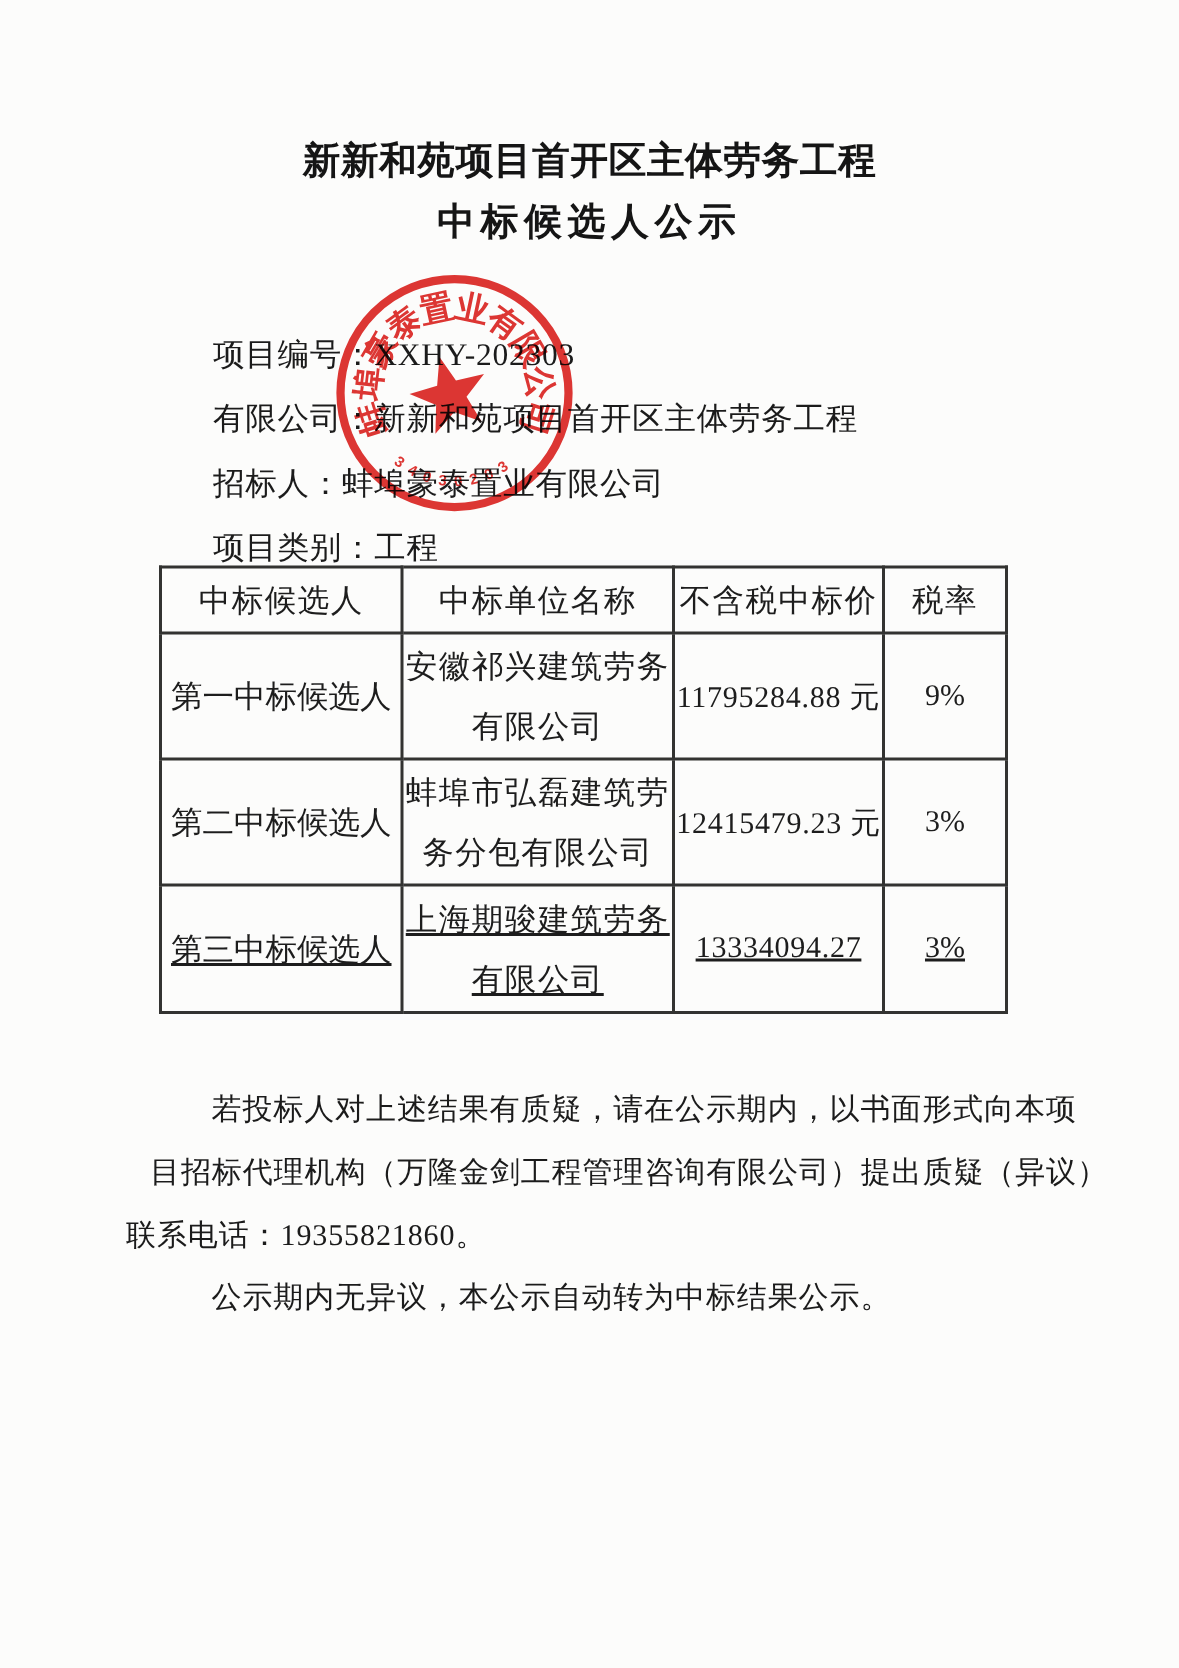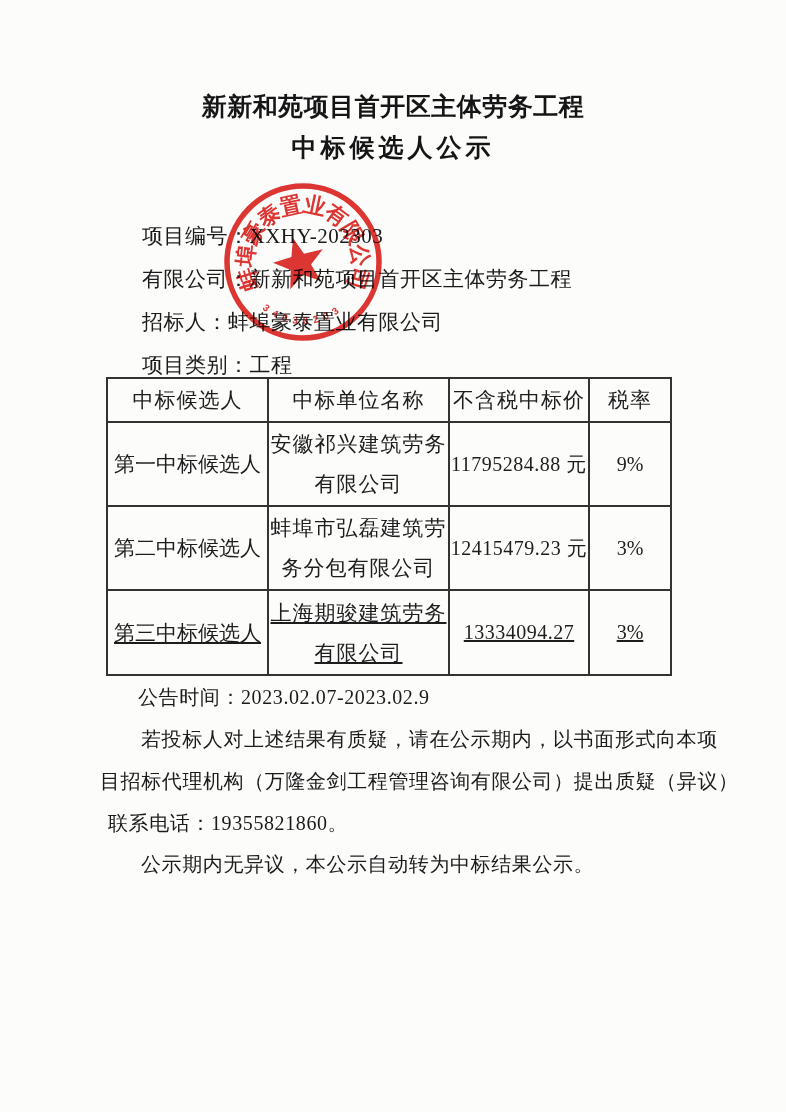--- a/index.html
+++ b/index.html
@@ -86,24 +86,23 @@
       <td>
         <div class="company-line">上海期骏建筑劳务</div>
         <div class="company-line">有限公司</div>
       </td>
       <td class="price-cell">13334094.27</td>
       <td class="tax-cell">3%</td>
     </tr>
   </tbody>
     </table>
 
-  <div class="abs bodyline" style="left:138px;top:684px;">公告时间：2023.02.07-2023.02.9</div>
   <div class="abs bodyline" style="left:141px;top:726px;font-family:Liberation Serif, serif;">若投标人对上述结果有质疑，请在公示期内，以书面形式向本项</div>
   <div class="abs bodyline" style="left:100px;top:768px;">目招标代理机构（万隆金剑工程管理咨询有限公司）提出质疑（异议）</div>
-  <div class="abs bodyline" style="left:108px;top:810px;text-align:center;">联系电话：19355821860。</div>
+  <div class="abs bodyline" style="left:84px;top:810px;text-align:center;">联系电话：19355821860。</div>
   <div class="abs bodyline" style="left:141px;top:851px;">公示期内无异议，本公示自动转为中标结果公示。</div>
 
   <svg class="seal" viewBox="0 0 170 170">
     <defs>
       <path id="sealArcTop" d="M 41.7 110 A 50 50 0 1 1 128.3 110" fill="none"></path>
       <path id="sealArcBottom" d="M 34.2 120.6 A 62 62 0 0 0 135.8 120.6" fill="none"></path>
     </defs>
     <circle cx="85" cy="85" r="76" fill="none" stroke-width="5.5" stroke="#dd2421"></circle>
     <polygon points="82,60 88.5,78.1 107.7,78.7 92.5,90.4 97.9,108.8 82,98 66.1,108.8 71.5,90.4 56.3,78.7 75.5,78.1" transform="rotate(-15 82 87)" fill="#dd2421"></polygon>
     <text class="seal-company" fill="#dd2421">

